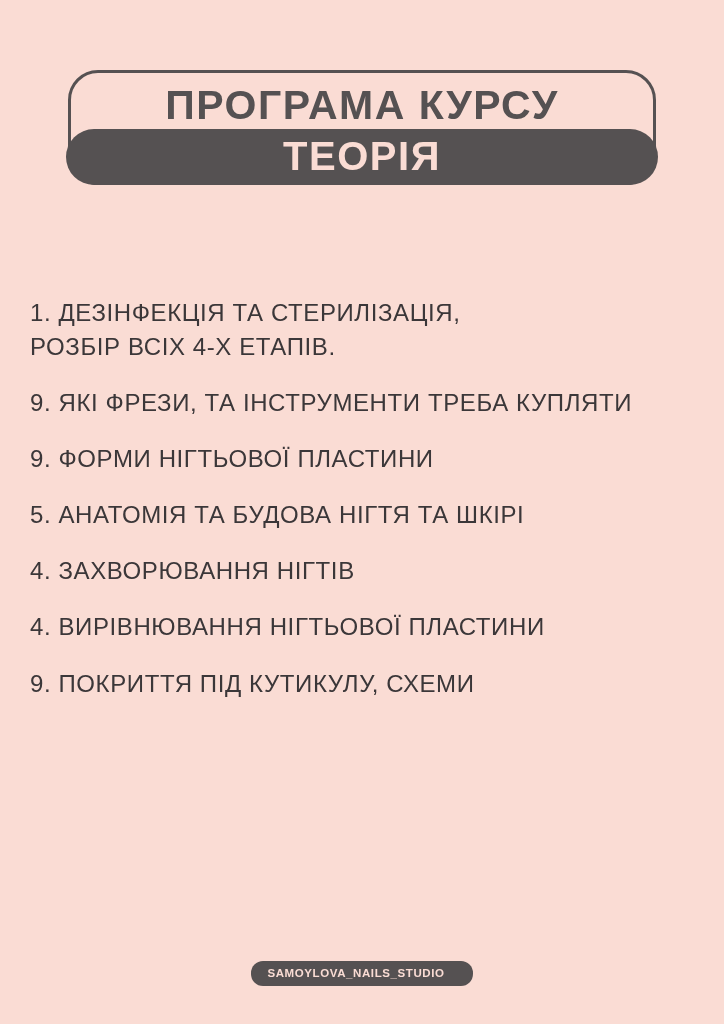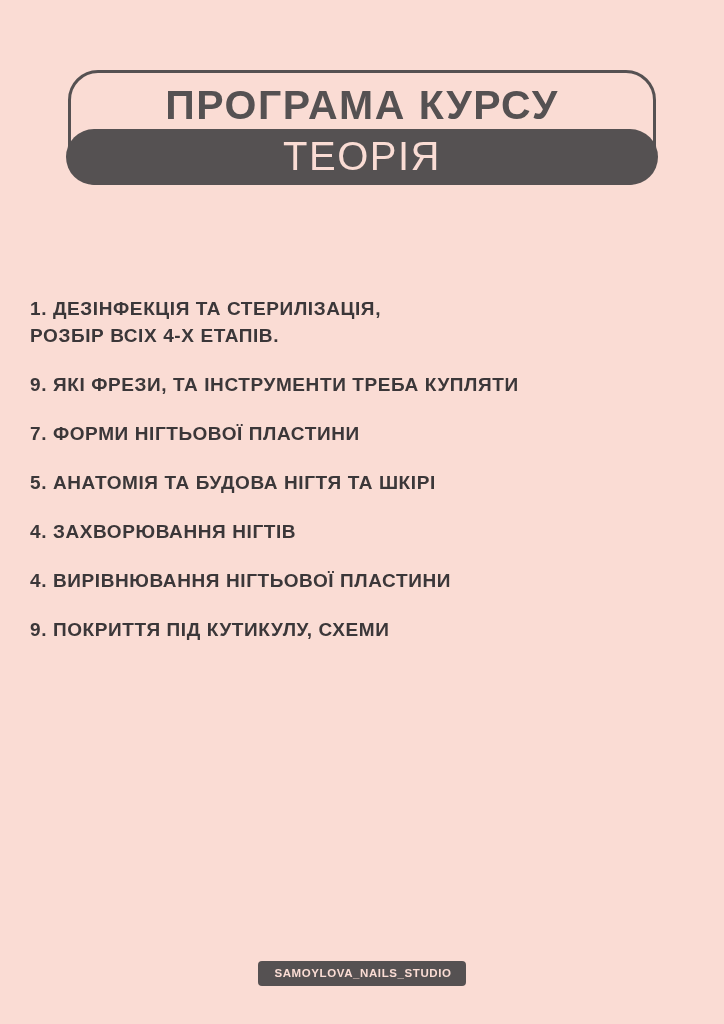--- a/index.html
+++ b/index.html
@@ -64,40 +64,40 @@
     height: 56px;
     background: #555152;
     border-radius: 28px;
     display: flex;
     align-items: center;
     justify-content: center;
   }
 
   .header-sub {
     font-size: 40px;
-    font-weight: normal;
+    font-weight: bold;
     letter-spacing: 1.5px;
     color: #fadcd4;
     line-height: 1;
     padding-bottom: 3px;
   }
 
   
   .list {
     position: absolute;
     top: 296px;
     left: 30px;
     width: 664px;
   }
 
   .list-item {
     margin-bottom: 22px;
     color: #3b3739;
-    font-size: 19px;
-    font-weight: bold;
+    font-size: 24px;
+    font-weight: normal;
     letter-spacing: 0.6px;
     line-height: 1.42;
     white-space: pre-line;
   }
 
   .list-item.tall {
     margin-bottom: 22px;
   }
 
   
@@ -109,43 +109,43 @@
     display: flex;
     justify-content: center;
   }
 
   .footer-badge {
     background: #555152;
     color: #fadcd4;
     font-size: 11.5px;
     font-weight: bold;
     letter-spacing: 0.6px;
-    padding: 6px 14px 7px 16px;
-    border-radius: 4px;
+    padding: 6px 28px 7px 16px;
+    border-radius: 12px;
     font-family: "Liberation Sans", sans-serif;
   }
 </style>
 </head>
 <body>
 
 <div class="page">
 
   <div class="header">
     <div class="header-outline"></div>
     <div class="header-title">ПРОГРАМА КУРСУ</div>
     <div class="header-sub-wrap">
       <div class="header-sub">ТЕОРІЯ</div>
     </div>
   </div>
 
   <div class="list">
     <div class="list-item tall">1. ДЕЗІНФЕКЦІЯ ТА СТЕРИЛІЗАЦІЯ,
     РОЗБІР ВСІХ 4-Х ЕТАПІВ.</div>
     <div class="list-item">9. ЯКІ ФРЕЗИ, ТА ІНСТРУМЕНТИ ТРЕБА КУПЛЯТИ</div>
-    <div class="list-item">7. ФОРМИ НІГТЬОВОЇ ПЛАСТИНИ</div>
+    <div class="list-item">9. ФОРМИ НІГТЬОВОЇ ПЛАСТИНИ</div>
     <div class="list-item">5. АНАТОМІЯ ТА БУДОВА НІГТЯ ТА ШКІРІ</div>
     <div class="list-item">4. ЗАХВОРЮВАННЯ НІГТІВ</div>
     <div class="list-item">4. ВИРІВНЮВАННЯ НІГТЬОВОЇ ПЛАСТИНИ</div>
     <div class="list-item">9. ПОКРИТТЯ ПІД КУТИКУЛУ, СХЕМИ</div>
   </div>
 
   <div class="footer">
     <div class="footer-badge">SAMOYLOVA_NAILS_STUDIO</div>
   </div>
 

